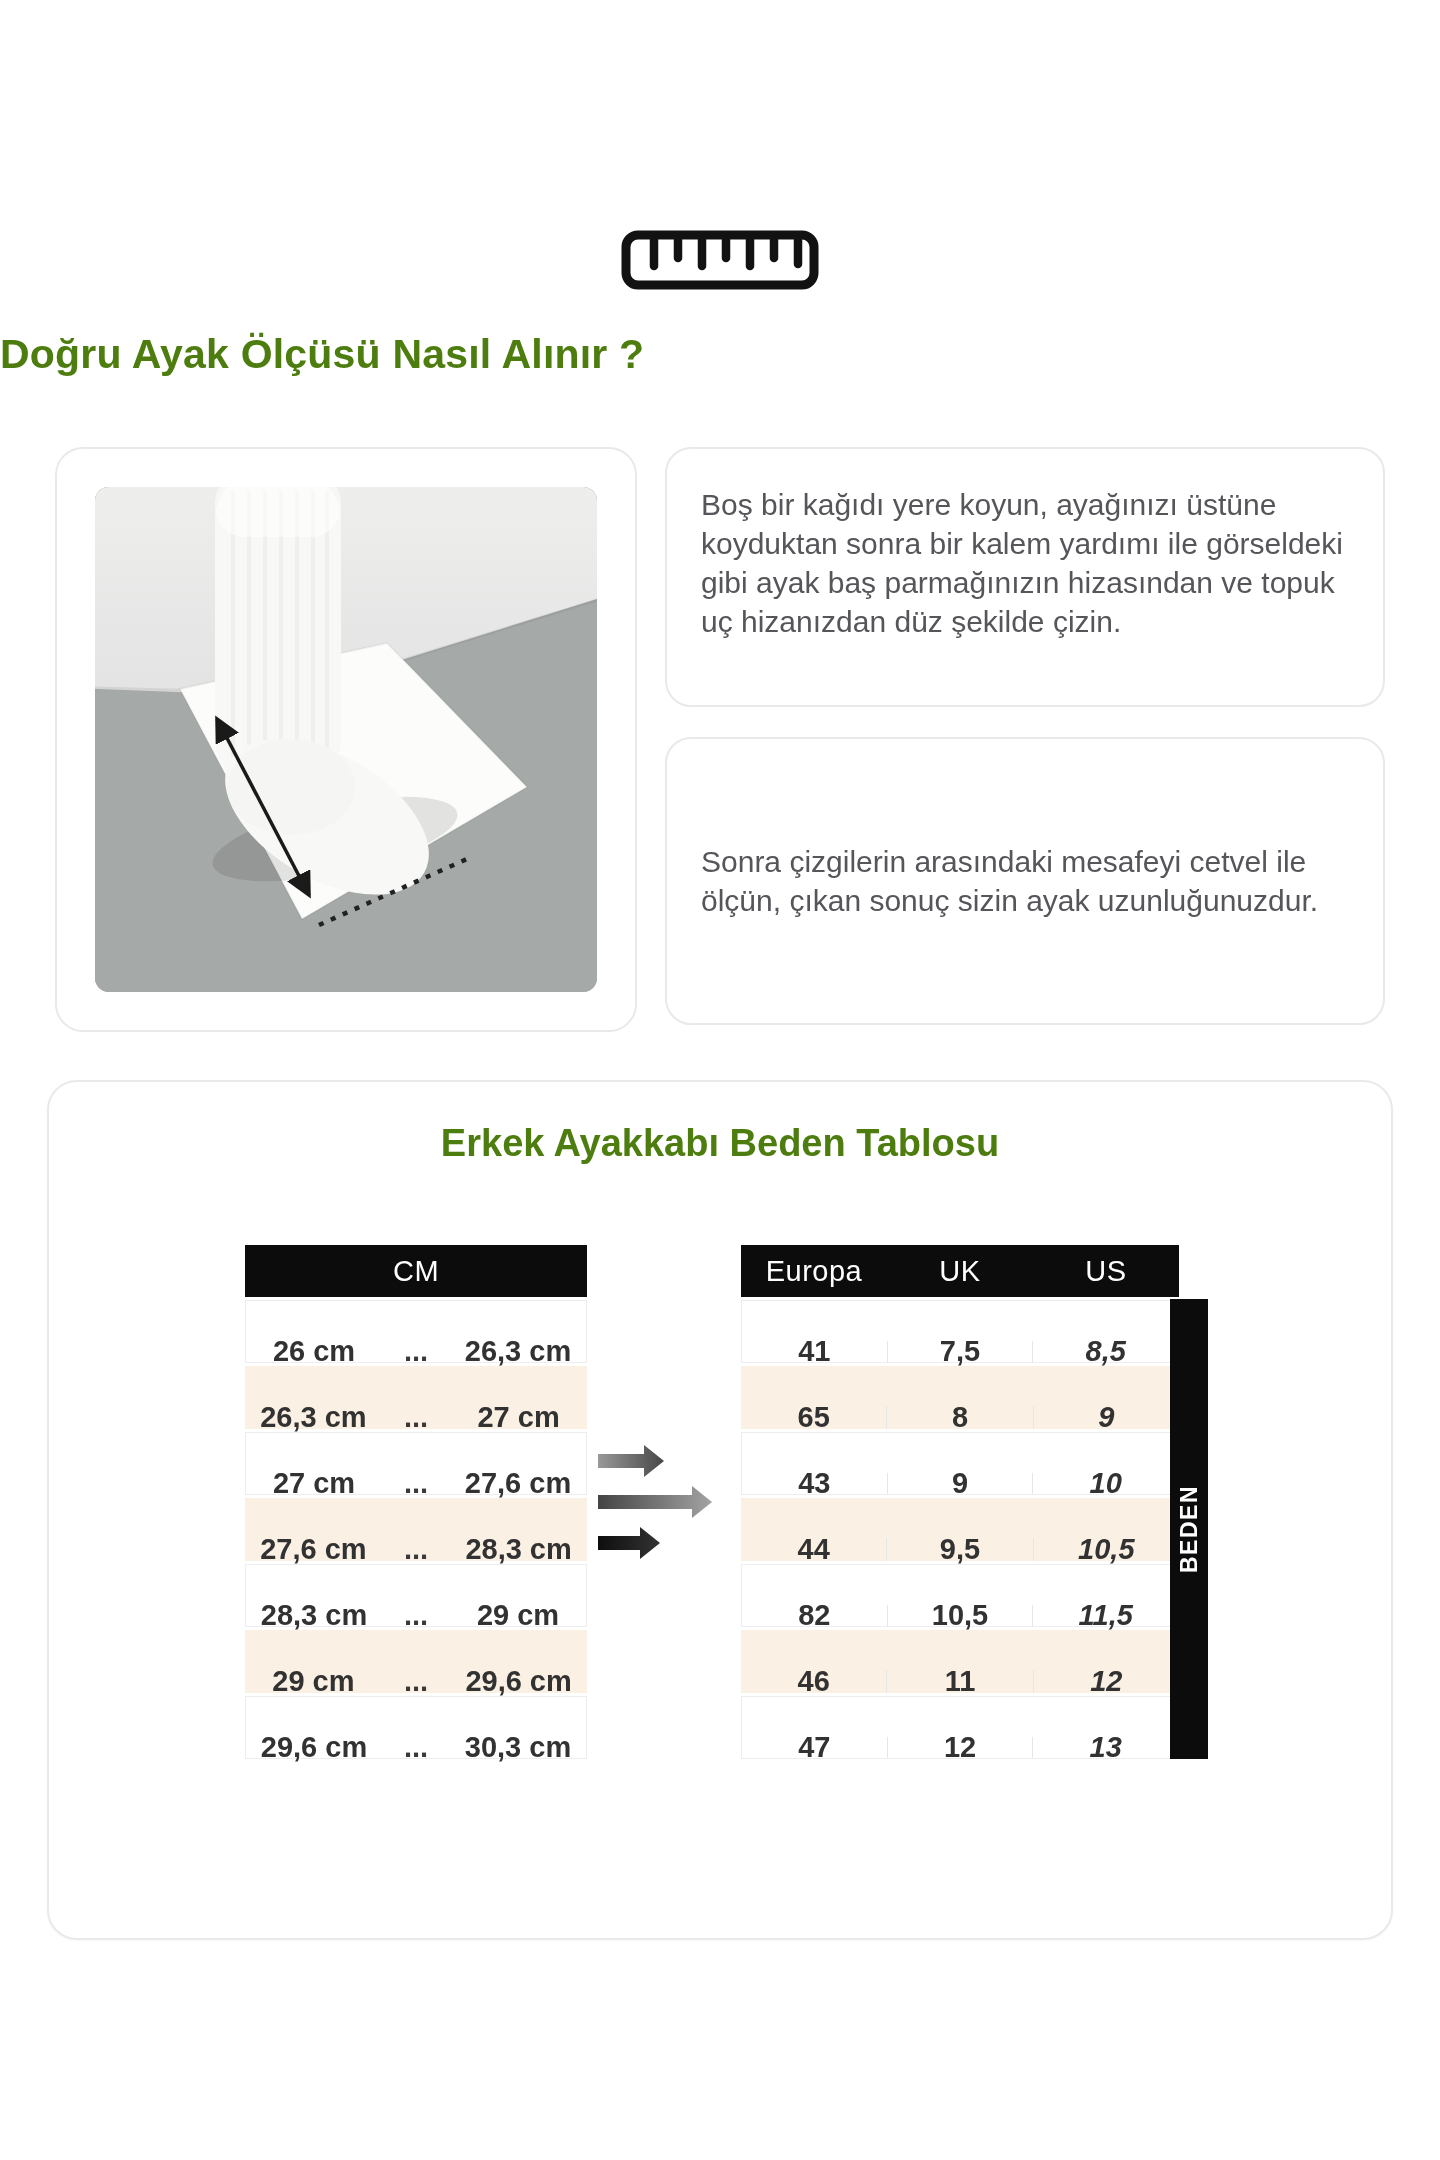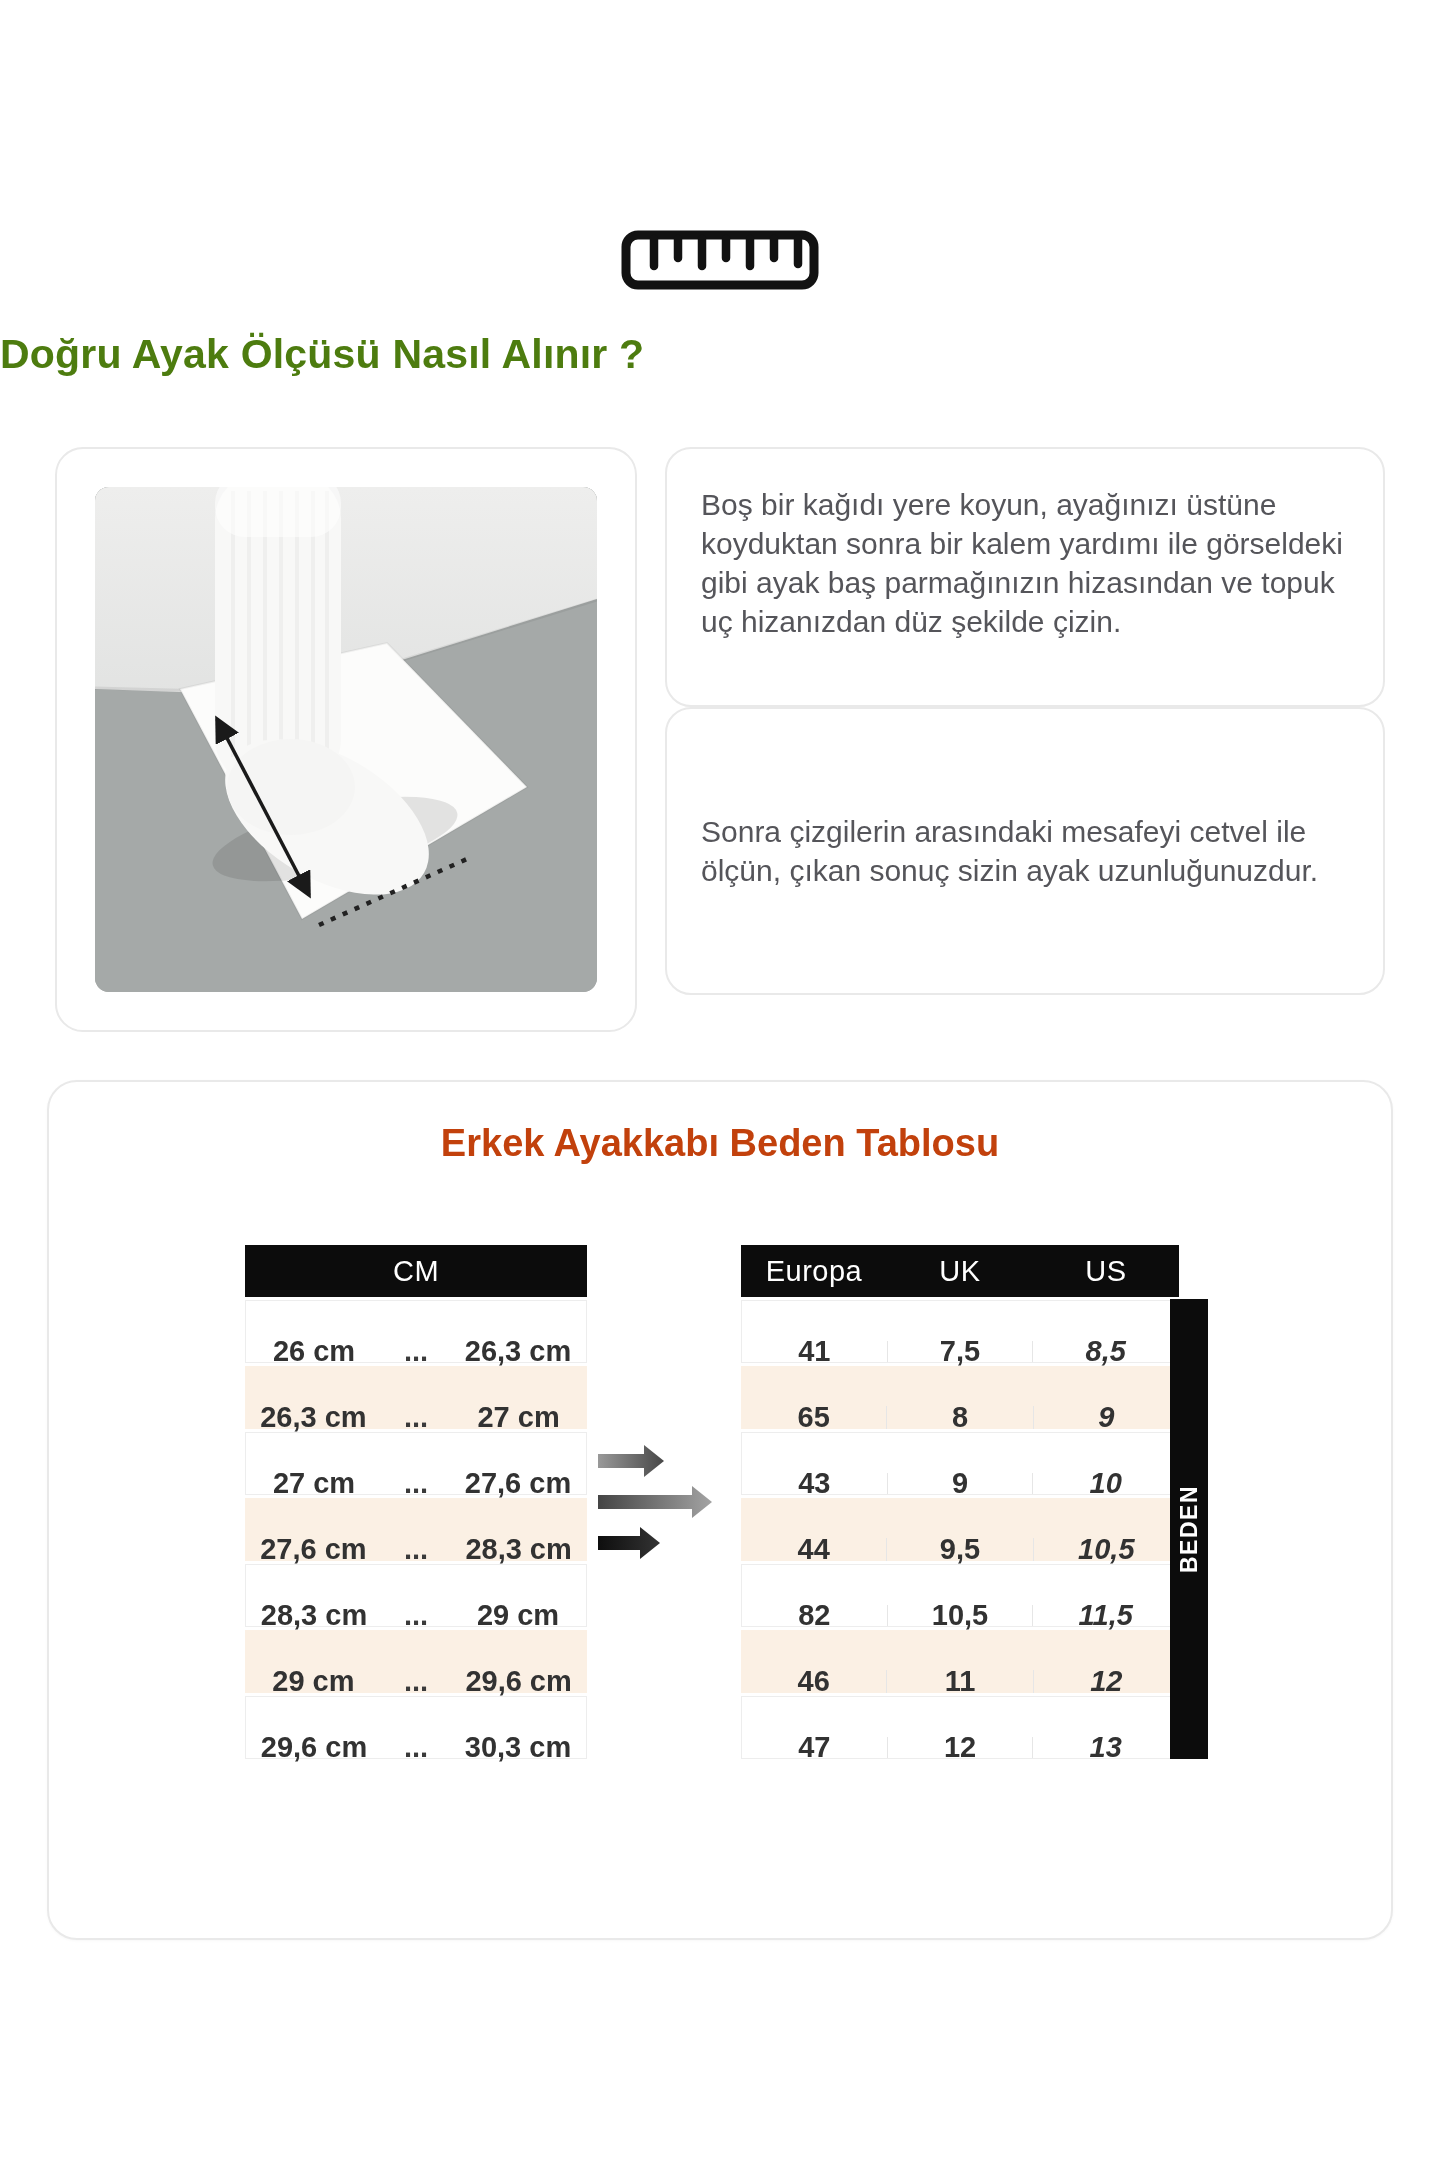--- a/index.html
+++ b/index.html
@@ -15,39 +15,39 @@
     position:absolute;top:331px;left:0;width:100%;
     text-align:left;font-size:41px;font-weight:700;color:#4d7c0f;letter-spacing:.2px;
   }
   .top-row{position:absolute;top:447px;left:55px;width:1330px;display:flex;gap:28px;}
   .photo-card{
     width:582px;height:585px;box-sizing:border-box;flex:none;
     border:2px solid #e9e9e9;border-radius:28px;background:#fff;
     display:flex;align-items:center;justify-content:center;
   }
   .photo{width:502px;height:505px;border-radius:14px;overflow:hidden;position:relative;background:#a5a9a8;}
-  .steps-col{display:flex;flex-direction:column;width:720px;}
+  .steps-col{display:flex;flex-direction:column;gap:30px;width:720px;}
   .step-card{
     box-sizing:border-box;width:720px;
     border:2px solid #e9e9e9;border-radius:26px;background:#fff;
   }
   .step-card .step-text{
     font-size:30px;line-height:39px;color:#55555a;font-weight:400;
   }
   .step-card.first{height:260px;padding:36px 40px 0 34px;}
   .step-card.second{height:288px;padding:0 18px 0 34px;display:flex;align-items:center;}
   
   .chart-card{
     position:absolute;top:1080px;left:47px;width:1346px;height:860px;box-sizing:border-box;
     border:2px solid #e9e9e9;border-radius:30px;background:#fff;
     box-shadow:0 1px 3px rgba(0,0,0,0.03);
   }
   .chart-title{
     position:absolute;top:40px;left:0;width:100%;
-    text-align:center;font-size:38px;font-weight:700;color:#c2410c;
+    text-align:center;font-size:38px;font-weight:700;color:#4d7c0f;
   }
   .tbl{position:absolute;top:163px;padding-left:9px;}
   .tbl-head{
     height:52px;background:#0c0c0c;color:#ffffff;
     display:flex;align-items:center;justify-content:center;
     font-size:29px;font-weight:500;letter-spacing:.5px;
   }
   .tbl-head.cols{justify-content:flex-start;}
   .tbl-head .hcell{width:33.333%;text-align:center;}
   .trow{height:63px;margin-top:3px;display:flex;align-items:center;box-sizing:border-box;background:#fff;}

